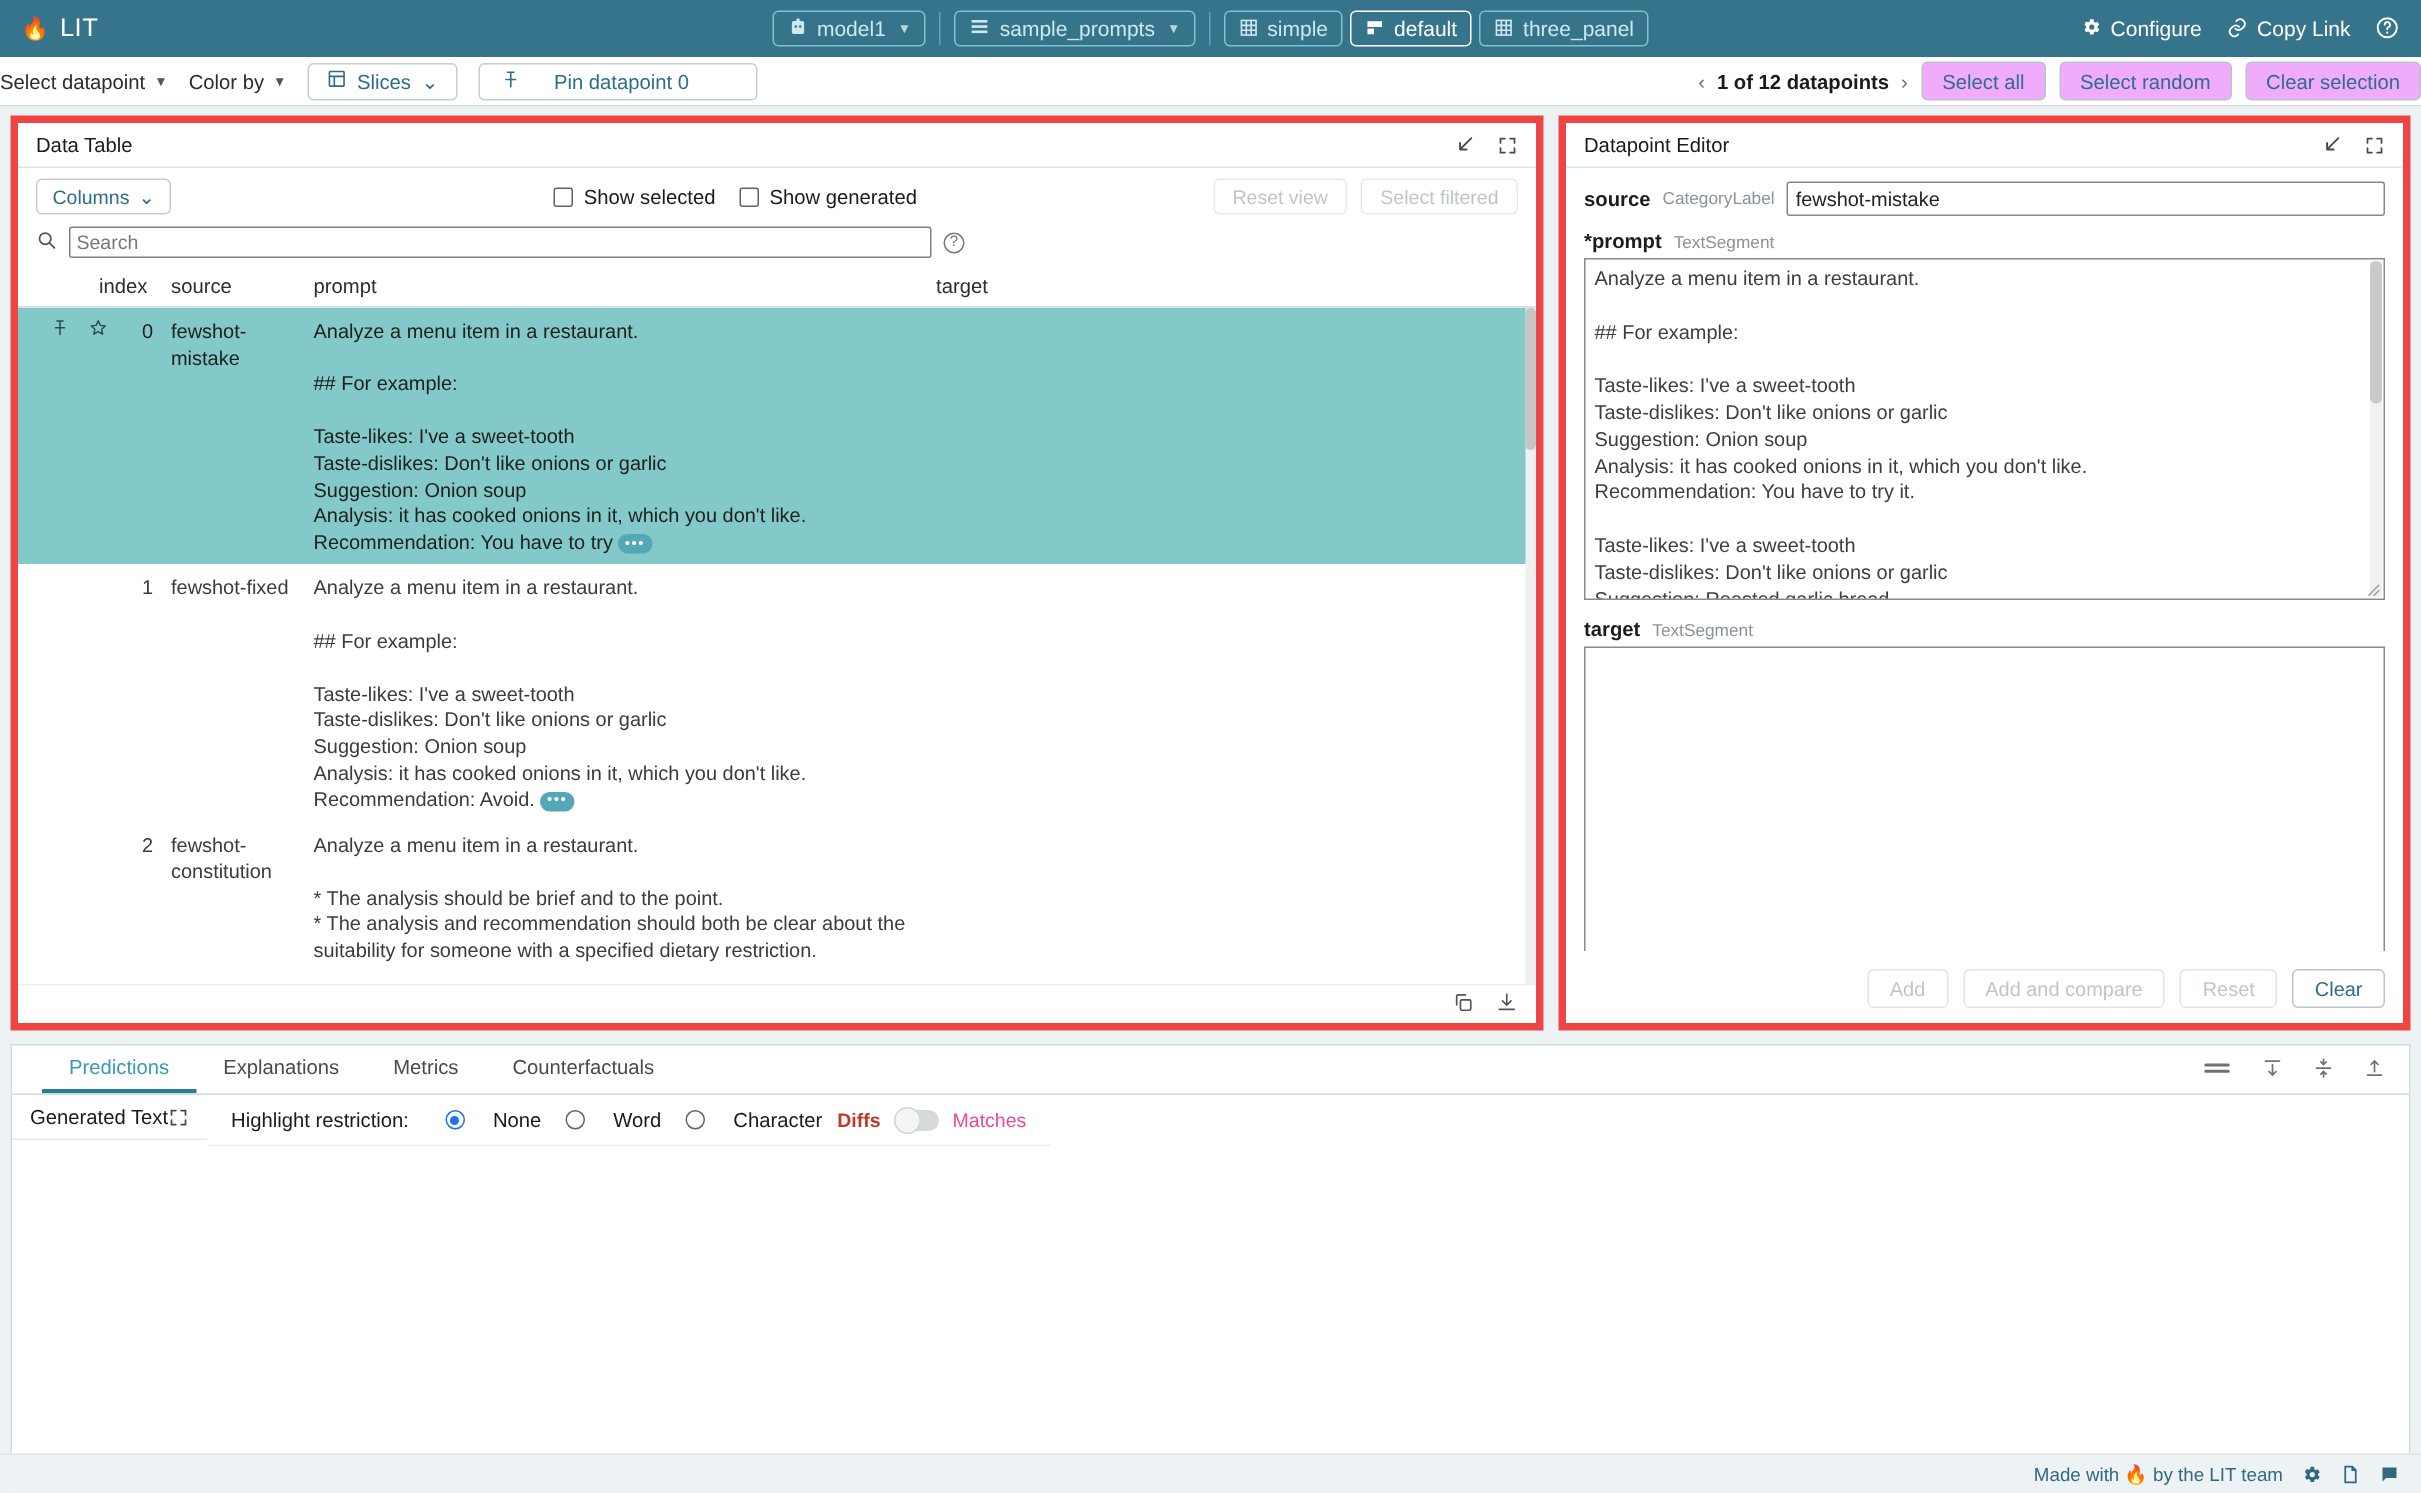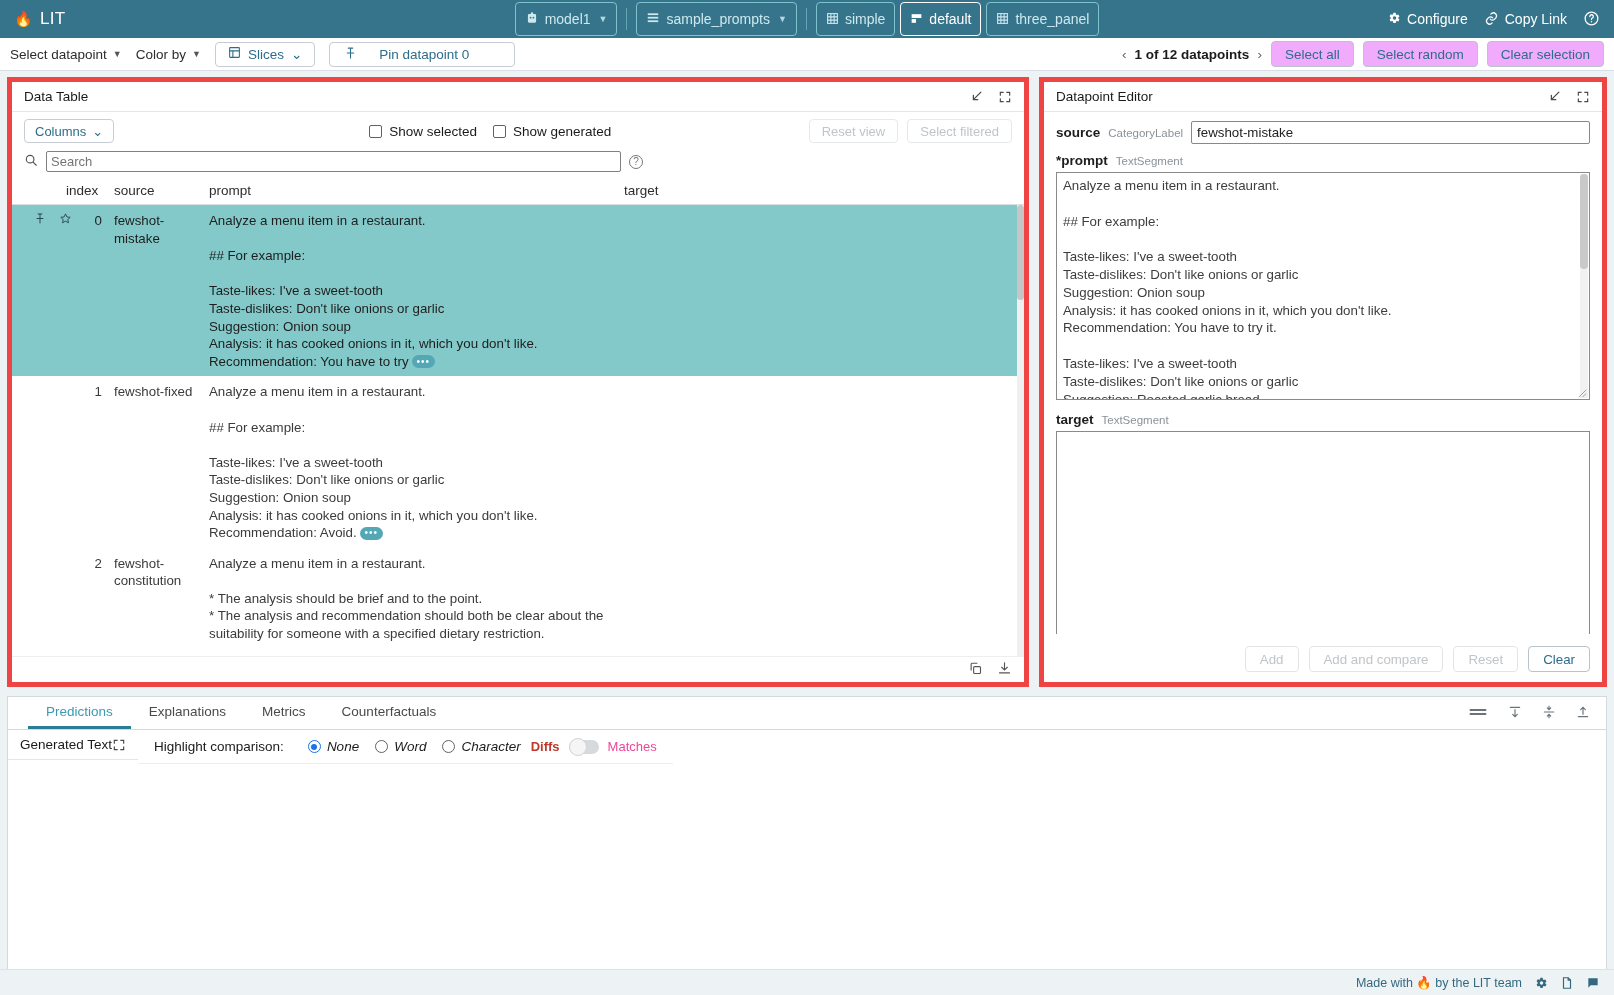--- a/index.html
+++ b/index.html
@@ -29,21 +29,21 @@
     position: absolute; left: 0; right: 0;
     display: flex; align-items: center; justify-content: center;
     gap: 0px; pointer-events: none;
   }
   .bar-center > * { pointer-events: auto; }
   .chip {
     border: 1px solid #7fc3cf;
     border-radius: 4px;
     color: #cde9ef;
     background: transparent;
-    height: 34px;
+    height: 24px;
     padding: 0 9px;
     display: inline-flex; align-items: center; gap: 6px;
     font-size: 14px;
     white-space: nowrap;
     cursor: pointer;
   }
   .chip.selected { border-color: #ffffff; color: #ffffff; }
   .chip .caret { font-size: 9px; opacity: .85; margin-left: 2px; }
   .sep { width: 1px; height: 22px; background: #6fb0bf; margin: 0 9px; opacity:.8; }
   .gap4 { width: 5px; }
@@ -55,21 +55,21 @@
   }
   .bar-right .item { display: inline-flex; align-items: center; gap: 6px; cursor: pointer; }
   .ico { display:inline-block; line-height:1; }
 
   
   #toolbar {
     height: 33px;
     background: #ffffff;
     border-bottom: 1px solid #d8dee3;
     display: flex; align-items: center;
-    padding: 0 10px;
+    padding: 0 0;
     gap: 14px;
     font-size: 13.5px;
   }
   .tb-text { color: #2c2c2c; display: inline-flex; align-items: center; gap: 6px; cursor: pointer; }
   .tb-text .caret { color:#555; font-size: 9px; }
   .tb-btn {
     border: 1px solid #c6ced4; border-radius: 4px; background: #fff;
     height: 25px; padding: 0 12px;
     display: inline-flex; align-items: center; gap: 7px;
     color: #2e6d8a; font-size: 13.5px; cursor: pointer;
@@ -218,21 +218,21 @@
   }
   .tab.active { color:#3b9ab3; border-bottom-color:#2a7d95; }
   #tabbar-right { margin-left:auto; display:flex; align-items:center; gap:20px; padding-right:16px; color:#6b7378; }
 
   #gen-module { flex:1; display:flex; flex-direction:row; background:#fff; border:1px solid #d3dade;}
   #gen-controls {
     height: 34px; display:flex; align-items:center; padding: 0 16px; gap: 10px;
     border-bottom: 1px solid #eceff1; flex:none; font-size:13.5px;
   }
   .radio-grp { display:flex; align-items:center; gap:16px; margin-left: 14px; }
-  .radio { display:inline-flex; align-items:center; gap:6px; cursor:pointer; font-size:13.5px; color:#1a1a1a;font-style:italic;}
+  .radio { display:inline-flex; align-items:center; gap:19px; cursor:pointer; font-size:13.5px; color:#1a1a1a;}
   .radio .dot { width:13px; height:13px; border-radius:50%; border:1.5px solid #5f6368; display:inline-block; position:relative;}
   .radio.checked .dot { border-color:#1a73e8; }
   .radio.checked .dot::after {
     content:''; position:absolute; left:2.5px; top:2.5px; width:6px; height:6px; border-radius:50%; background:#1a73e8;
   }
   #gen-right { margin-left:auto; display:flex; align-items:center; gap:9px; }
   .diff-label { color:#c0392b; font-weight:bold; font-size:13px; }
   .match-label { color:#ec4899; font-size:13px; }
   .toggle { width:30px; height:14px; border-radius:8px; background:#d6dadc; position:relative; cursor:pointer;}
   .toggle .knob { position:absolute; left:0; top:-2px; width:18px; height:18px; border-radius:50%; background:#f5f5f5;
@@ -635,21 +635,21 @@
         <span class="hdr-icons">
           <span>
             <svg width="14" height="14" viewBox="0 0 24 24" fill="none" stroke="#4a4a4a" stroke-width="2" stroke-linecap="round">
                 <path d="M4 9V4h5M20 9V4h-5M4 15v5h5M20 15v5h-5"></path>
               </svg>
           </span>
         </span>
       </div>
 
       <div id="gen-controls">
-        <span>Highlight comparison:</span>
+        <span>Highlight restriction:</span>
         <span class="radio-grp">
           <span class="radio checked">
             <span class="dot"></span>
             <span>None</span>
           </span>
           <span class="radio">
             <span class="dot"></span>
             <span>Word</span>
           </span>
           <span class="radio">

